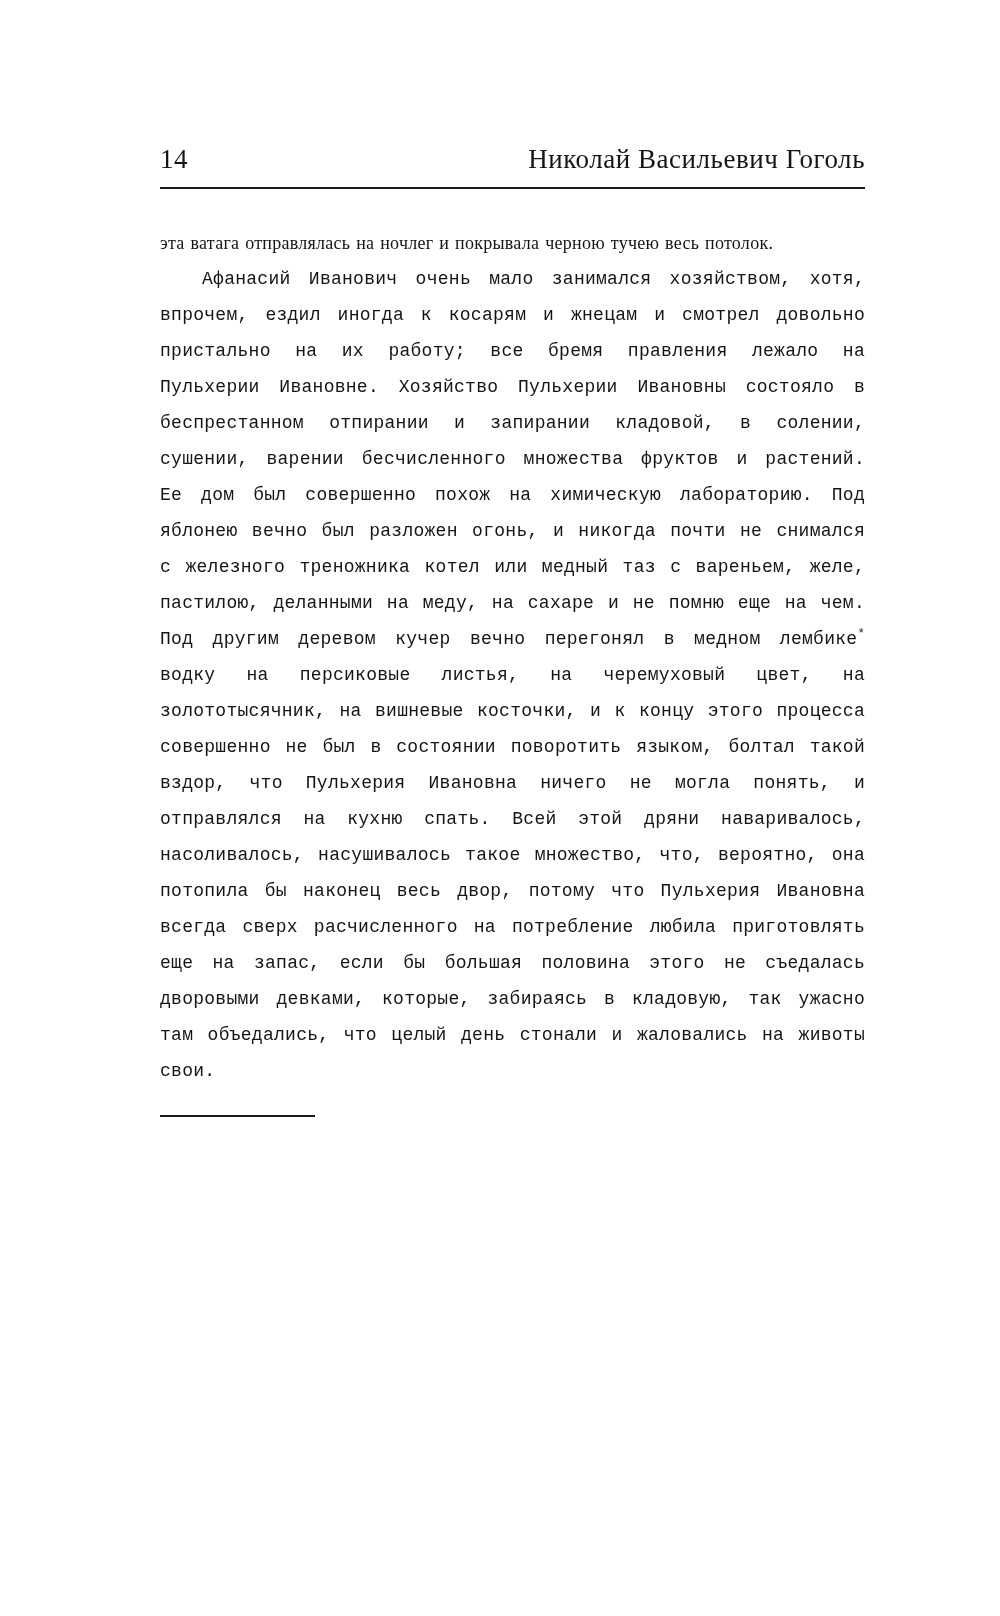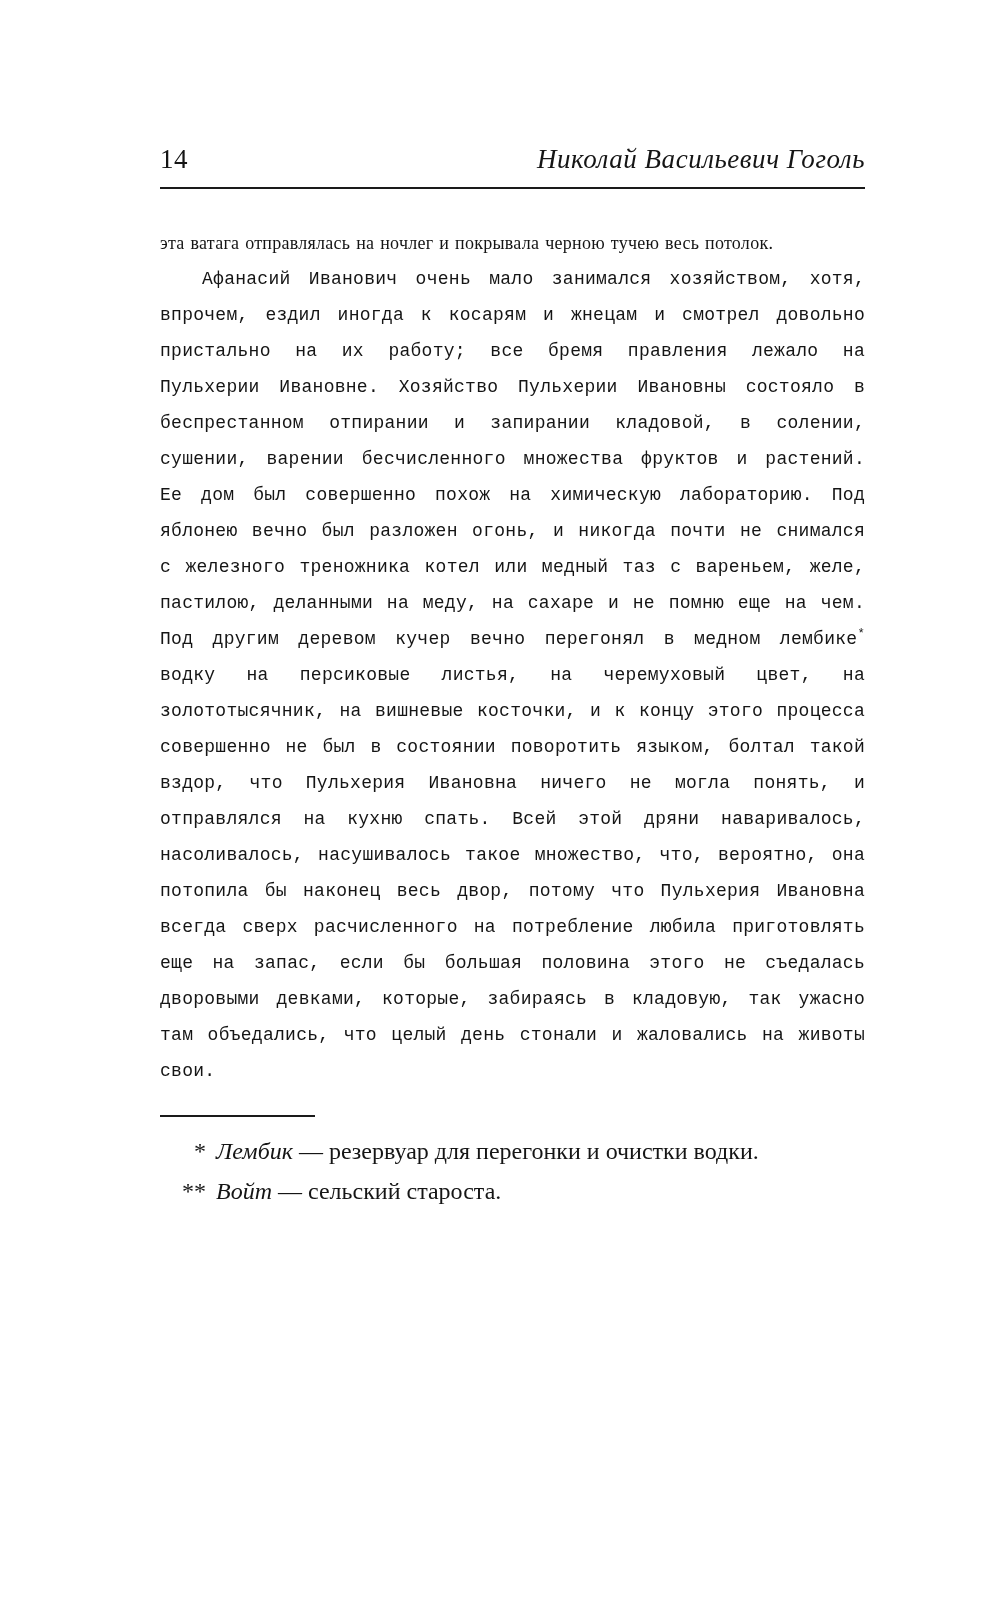--- a/index.html
+++ b/index.html
@@ -25,21 +25,20 @@
     justify-content: space-between;
     align-items: baseline;
     font-size: 27px;
     line-height: 30px;
     letter-spacing: 0.02em;
   }
   .page-number {
     font-style: normal;
   }
   .running-title {
-    font-style: italic;
   }
   .header-rule {
     border: none;
     border-top: 2px solid #1a1a1a;
     margin: 13px 0 0 0;
     height: 0;
   }
   
   .body-text {
     margin-top: 36px;
@@ -99,18 +98,14 @@
 
   <hr class="header-rule">
 
   <main class="body-text" id="body-text">
       <p class="">эта ватага отправлялась на ночлег и покрывала черною тучею весь потолок.</p>
       <p class="indent">Афанасий Иванович очень мало занимался хозяйством, хотя, впрочем, ездил иногда к косарям и жнецам и смотрел довольно пристально на их работу; все бремя правления лежало на Пульхерии Ивановне. Хозяйство Пульхерии Ивановны состояло в беспрестанном отпирании и запирании кладовой, в солении, сушении, варении бесчисленного множества фруктов и растений. Ее дом был совершенно похож на химическую лабораторию. Под яблонею вечно был разложен огонь, и никогда почти не снимался с железного треножника котел или медный таз с вареньем, желе, пастилою, деланными на меду, на сахаре и не помню еще на чем. Под другим деревом кучер вечно перегонял в медном лембике<sup class="fn-ref">*</sup> водку на персиковые листья, на черемуховый цвет, на золототысячник, на вишневые косточки, и к концу этого процесса совершенно не был в состоянии поворотить языком, болтал такой вздор, что Пульхерия Ивановна ничего не могла понять, и отправлялся на кухню спать. Всей этой дряни наваривалось, насоливалось, насушивалось такое множество, что, вероятно, она потопила бы наконец весь двор, потому что Пульхерия Ивановна всегда сверх расчисленного на потребление любила приготовлять еще на запас, если бы большая половина этого не съедалась дворовыми девками, которые, забираясь в кладовую, так ужасно там объедались, что целый день стонали и жаловались на животы свои.</p>
     </main>
 
   <div class="footnote-sep"></div>
 
-  <div class="footnotes" id="footnotes">
-      <p class="footnote"><span class="fn-marker">*</span><span class="fn-term">Лембик </span><span>— резервуар для перегонки и очистки водки.</span></p>
-      <p class="footnote"><span class="fn-marker">**</span><span class="fn-term">Войт </span><span>— сельский староста.</span></p>
-    </div>
 
 </div>
 
 </body></html>

